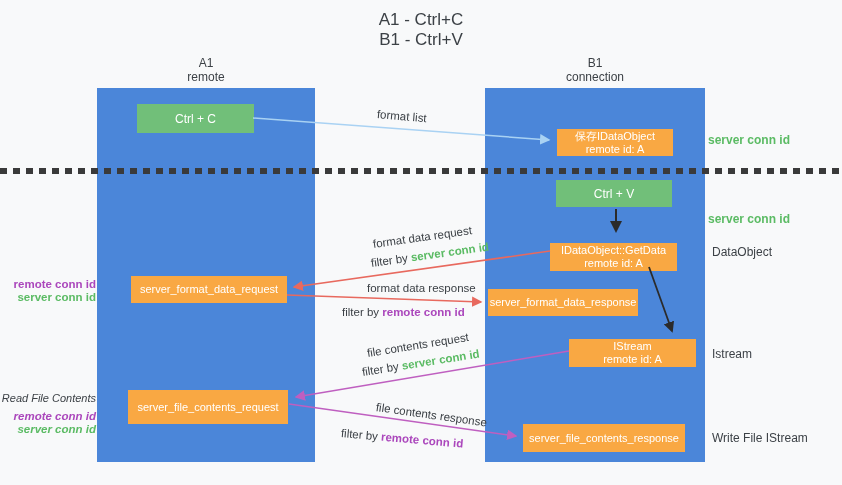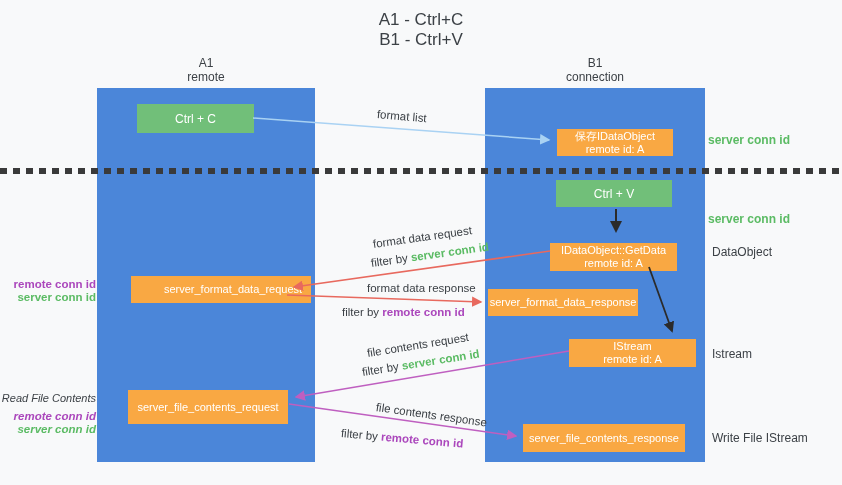--- a/index.html
+++ b/index.html
@@ -65,21 +65,21 @@
     <div>remote id: A</div>
   </div>
   <div class="box orange" style="left:550px; top:237px; width:127px; height:28px;margin-top:6px;">
     <div>IDataObject::GetData</div>
     <div>remote id: A</div>
   </div>
   <div class="box orange" style="left:569px; top:339px; width:127px; height:28px;">
     <div>IStream</div>
     <div>remote id: A</div>
   </div>
-  <div class="box orange" style="left:131px; top:276px; width:156px; height:27px;padding-left:24px;">
+  <div class="box orange" style="left:131px; top:276px; width:156px; height:27px;">
     <div>server_format_data_request</div>
   </div>
   <div class="box orange" style="left:488px; top:289px; width:150px; height:27px;">
     <div>server_format_data_response</div>
   </div>
   <div class="box orange" style="left:128px; top:390px; width:160px; height:34px;">
     <div>server_file_contents_request</div>
   </div>
   <div class="box orange" style="left:523px; top:424px; width:162px; height:28px;">
     <div>server_file_contents_response</div>

